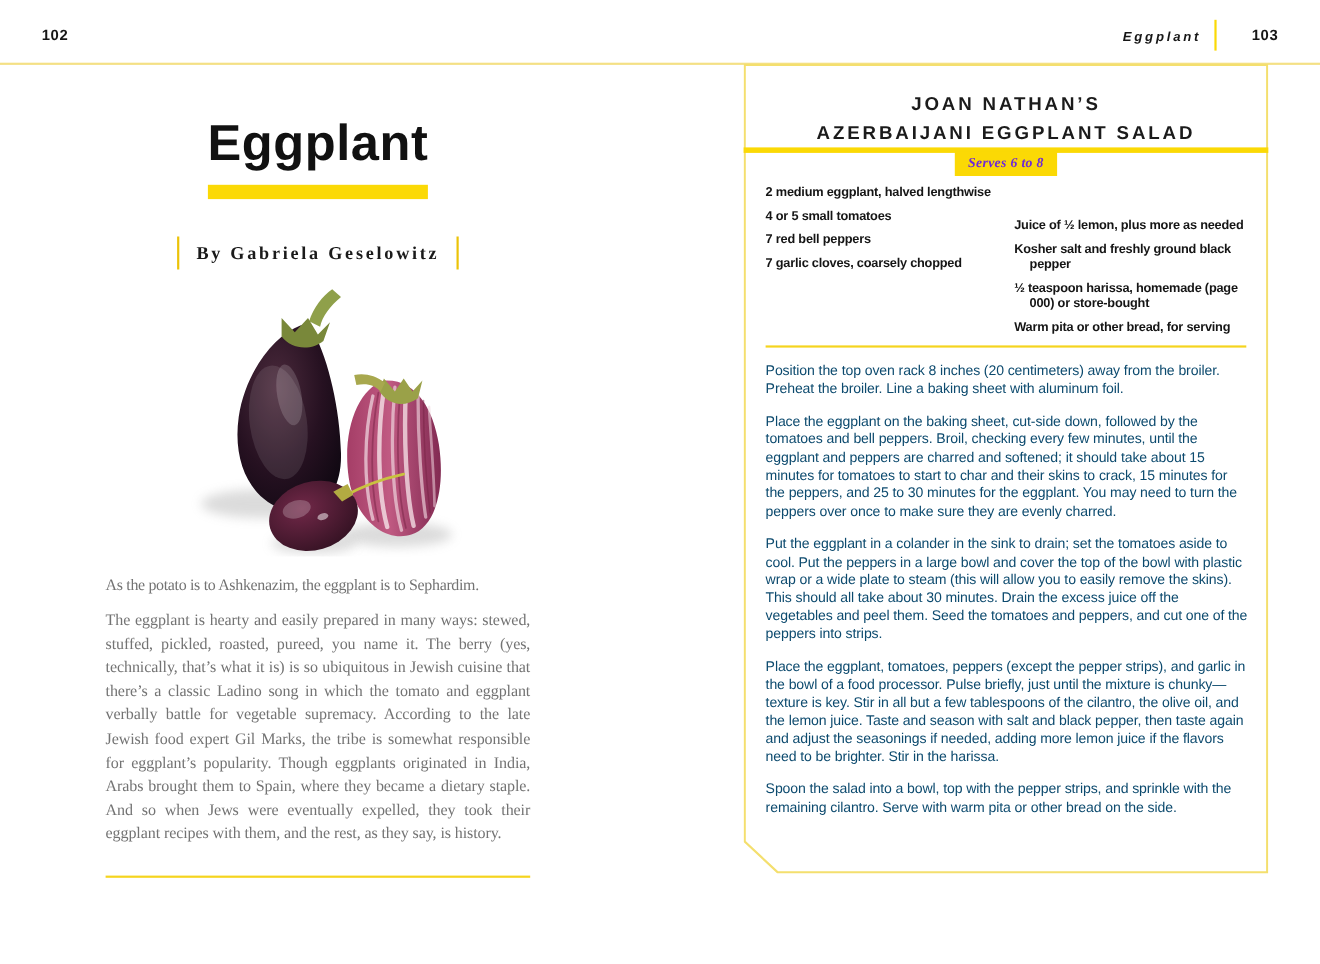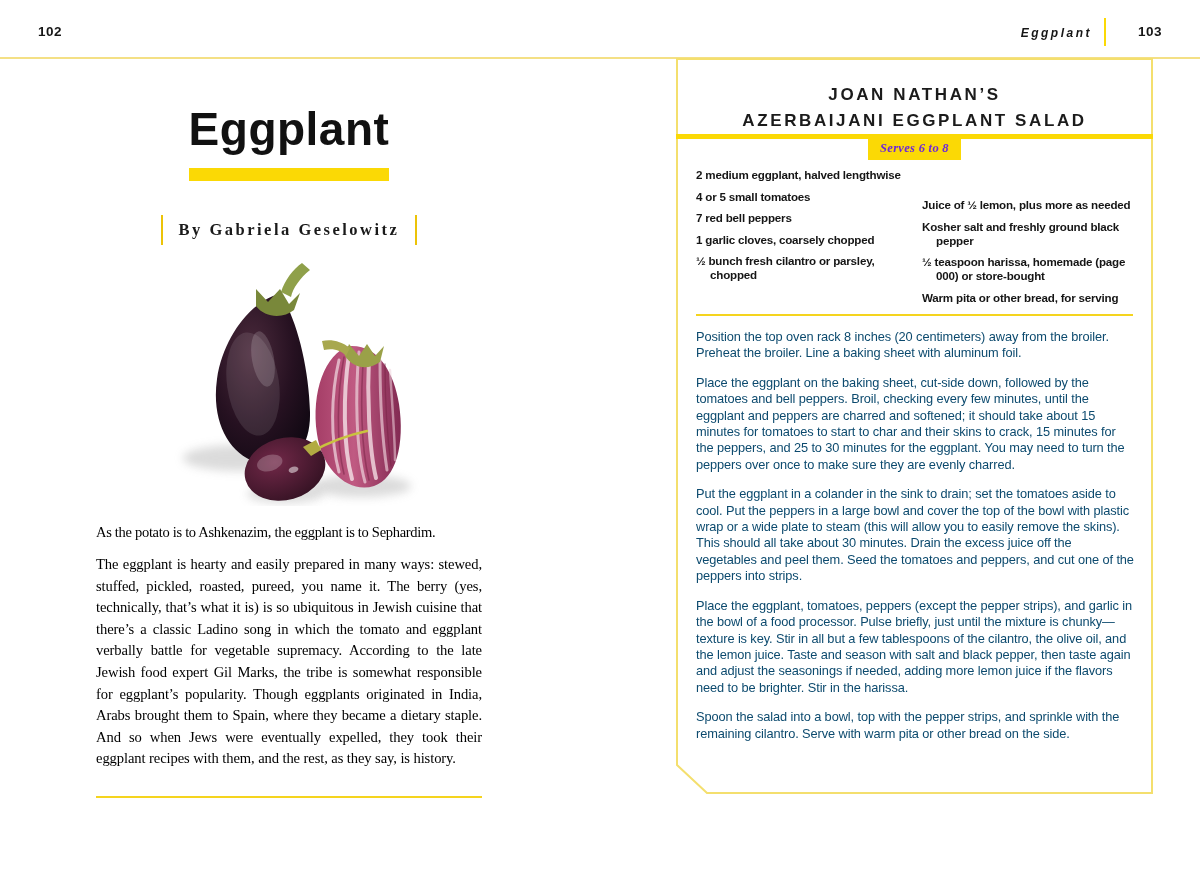--- a/index.html
+++ b/index.html
@@ -26,21 +26,21 @@
     position:absolute;left:96px;top:215px;width:386px;height:30px;
     display:flex;align-items:center;justify-content:center;gap:16px;
   }
   .byline-vbar{width:2px;height:30px;background:#ECC308;flex:none;}
   .byline{
     font-family:"Liberation Serif",serif;font-weight:bold;font-size:16.5px;
     letter-spacing:2.5px;white-space:nowrap;color:#1a1a1a;
   }
   .photo-wrap{position:absolute;left:153px;top:244px;width:274px;height:262px;}
   .left-text{position:absolute;left:96px;top:524px;width:386px;
-    font-family:"Liberation Serif",serif;color:#000000;}
+    font-family:"Liberation Serif",serif;color:#737373;}
   .intro-line{font-size:14.5px;letter-spacing:-0.3px;white-space:nowrap;margin:0 0 13px 0;}
   .body-par{font-size:14.6px;line-height:21.6px;letter-spacing:-0.1px;
     text-align:justify;margin:0;}
   .left-rule{margin-top:26px;height:2px;background:#F5D41E;width:386px;}
 
   
   .card{position:absolute;left:676px;top:58px;width:477px;height:736px;}
   .card-border-svg{position:absolute;left:0;top:0;width:477px;height:736px;}
   .recipe-title{
     position:absolute;left:0;top:24px;width:477px;text-align:center;
@@ -172,22 +172,21 @@
 
     <div class="serves-badge">
       <span>Serves 6 to 8</span>
     </div>
 
     <div class="ingredients">
       <div class="ing-col c1">
           <div class="ing">2 medium eggplant, halved lengthwise</div>
           <div class="ing">4 or 5 small tomatoes</div>
           <div class="ing">7 red bell peppers</div>
-          <div class="ing">1 garlic cloves, coarsely chopped</div>
-          <div class="ing">½ bunch fresh cilantro or parsley, chopped</div>
+          <div class="ing">7 garlic cloves, coarsely chopped</div>
         </div>
       <div class="ing-col c2">
           <div class="ing">Juice of ½ lemon, plus more as needed</div>
           <div class="ing">Kosher salt and freshly ground black pepper</div>
           <div class="ing">½ teaspoon harissa, homemade (page 000) or store-bought</div>
           <div class="ing">Warm pita or other bread, for serving</div>
         </div>
     </div>
 
     <div class="ing-rule"></div>

